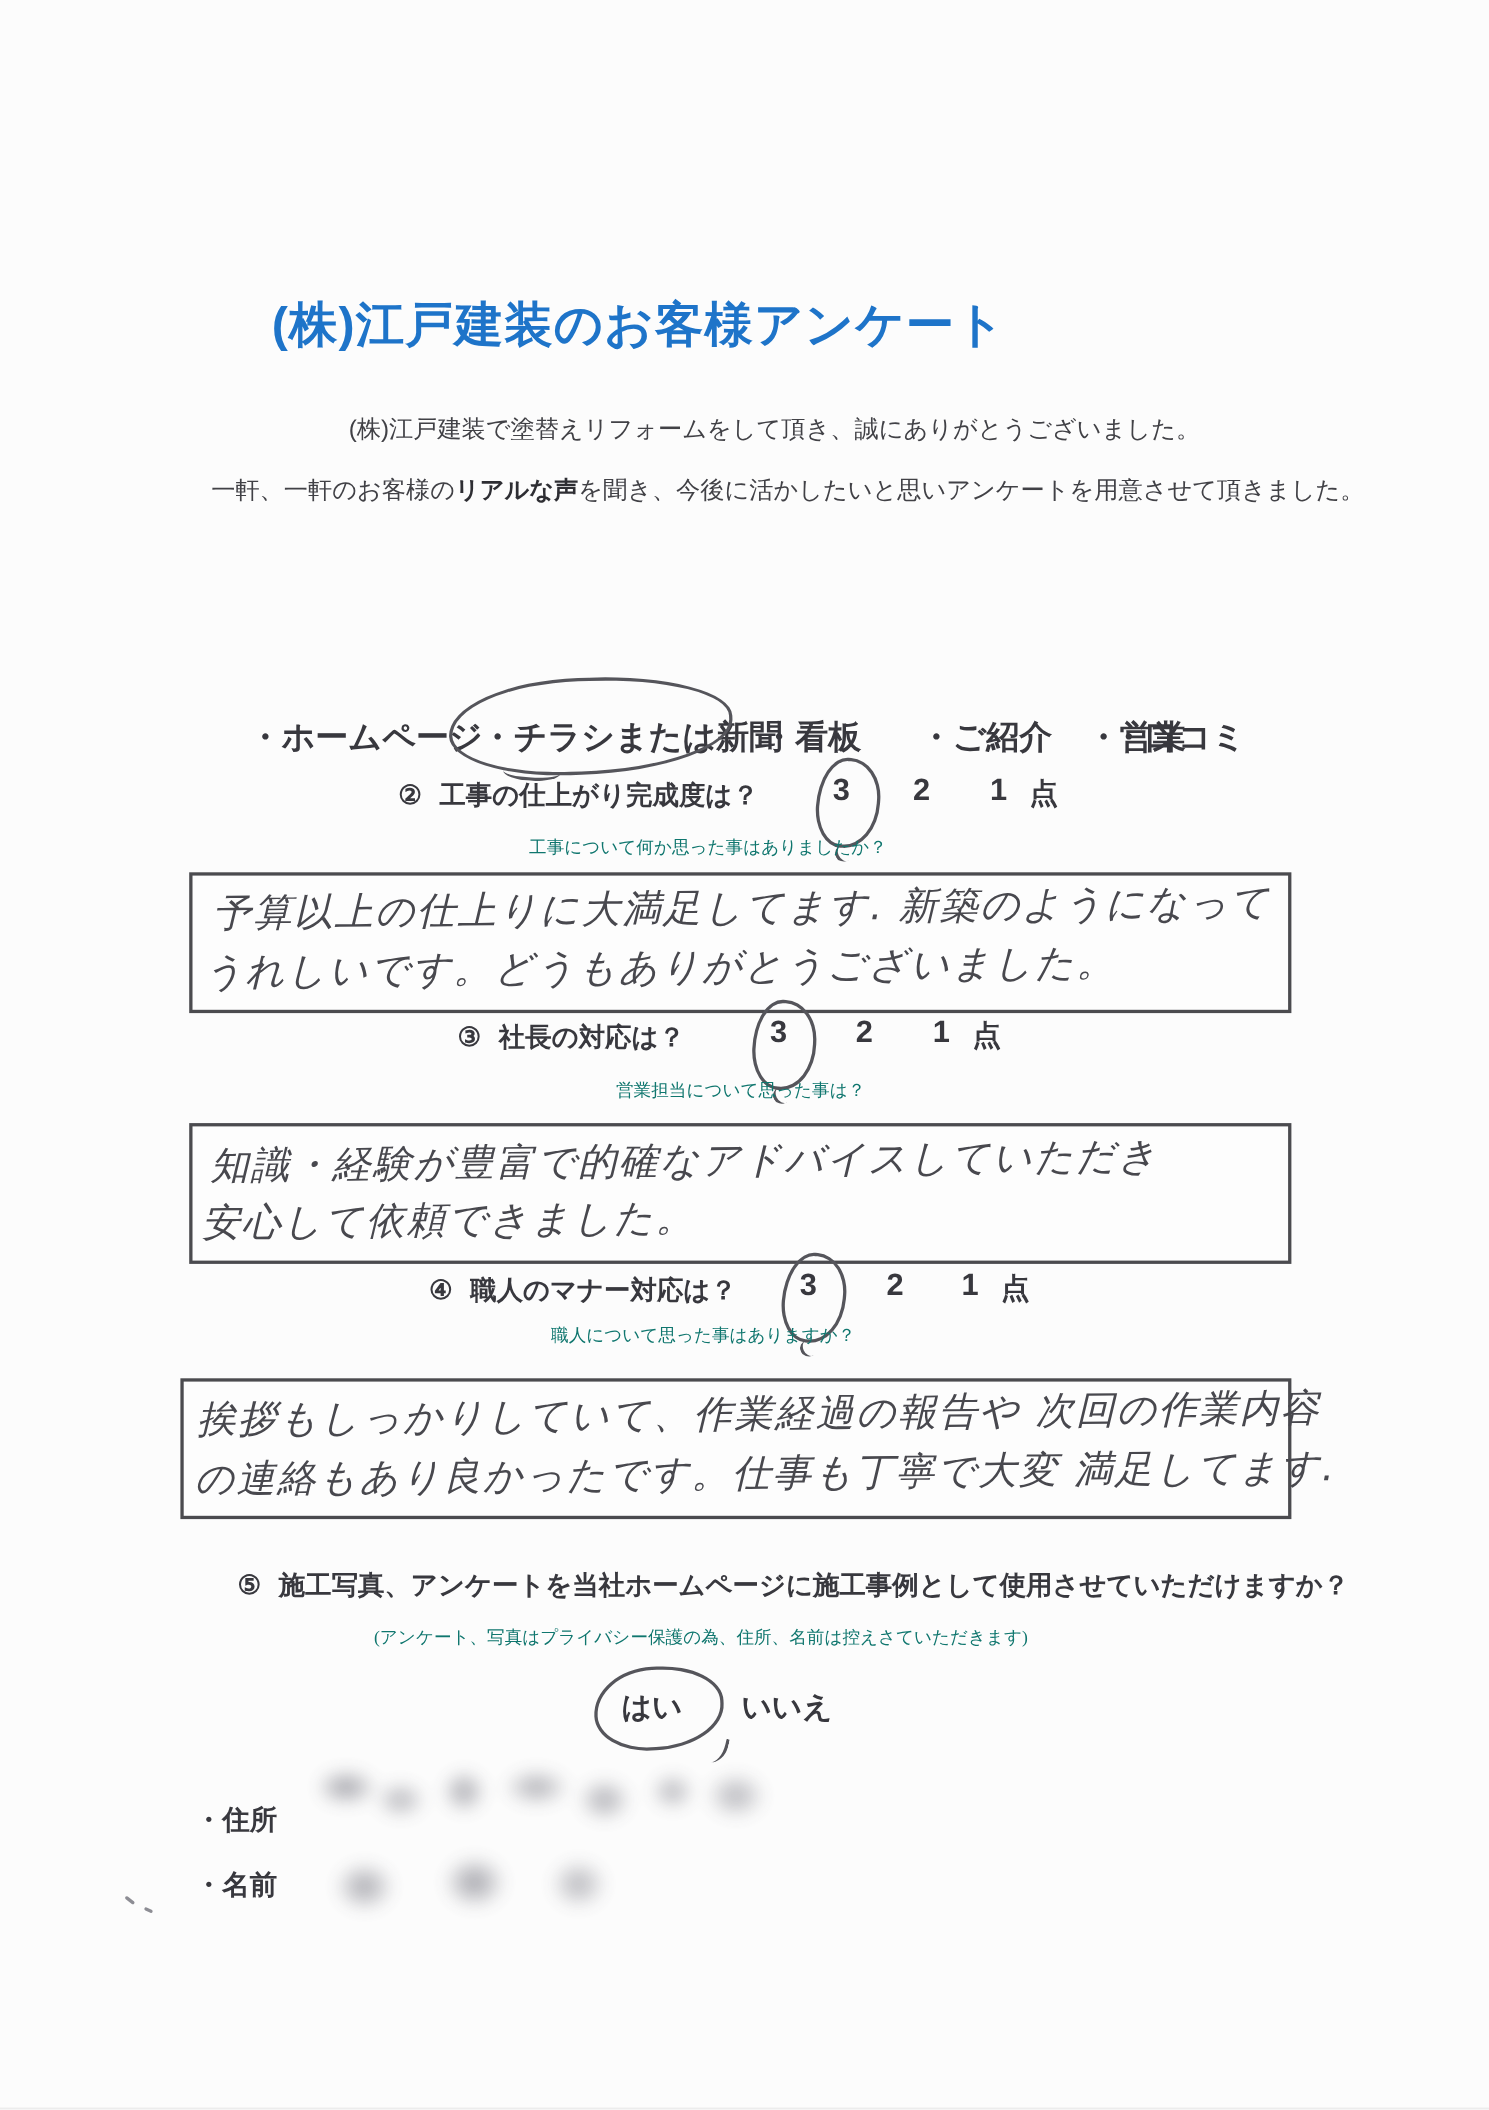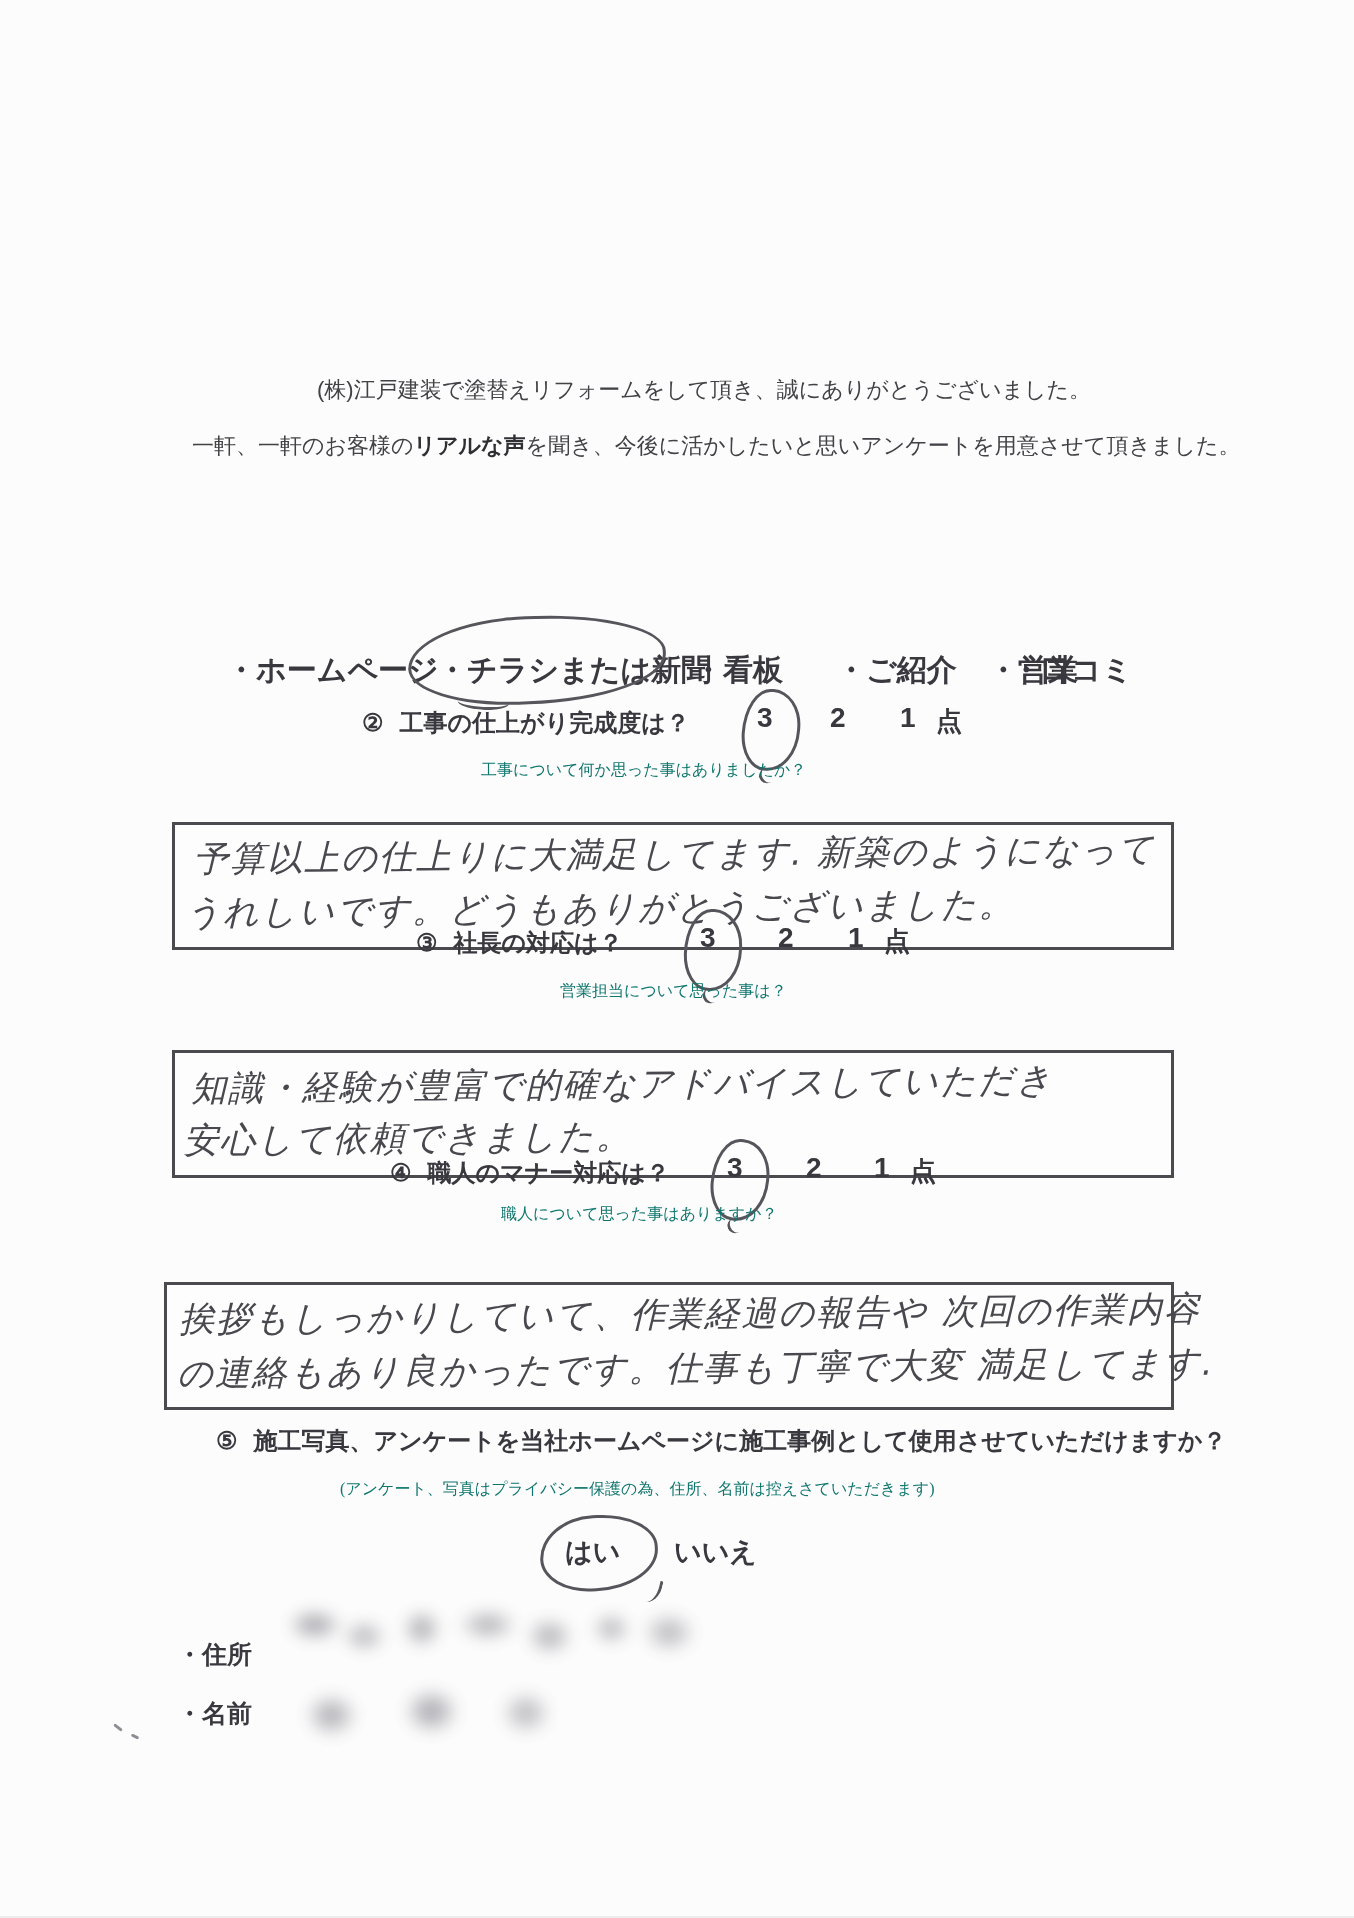--- a/index.html
+++ b/index.html
@@ -14,21 +14,21 @@
   .intro .bseg{font-weight:bold;color:#2e2e33;}
   .qhead{font-size:24px;font-weight:bold;color:#38383e;}
   .qnum{display:inline-block;margin-right:16px;}
   .opt{font-size:30px;font-weight:bold;color:#38383e;}
   .sub{font-size:16px;color:#0f766e;font-family:Liberation Serif, serif;}
   .score{font-size:28px;font-weight:bold;color:#38383e;}
   .unit{font-size:26px;font-weight:bold;color:#38383e;}
   .yesno{font-size:27px;font-weight:bold;color:#38383e;}
   .flabel{font-size:25px;font-weight:bold;color:#38383e;}
 
-  .hwbox{position:absolute;border:3px solid #4b4b4f;background:#fdfdfd;margin-top:29px;}
+  .hwbox{position:absolute;border:3px solid #4b4b4f;background:#fdfdfd;}
   .hw{
     position:absolute;white-space:nowrap;
     font-size:35px;font-style:italic;letter-spacing:2px;
     color:#48484e;transform:rotate(-0.6deg);
     font-family:"DejaVu Sans",sans-serif;
   }
 
   .hand-circle{
     position:absolute;border:3px solid #55555b;background:transparent;
     border-radius:48% 52% 56% 44% / 58% 46% 54% 46%;
@@ -110,20 +110,21 @@
   #addr{left:177px;top:1638px;}
   #addrblur{left:290px;top:1602px;width:412px;height:76px;}
   #name{left:177px;top:1697px;}
   #nameblur{left:298px;top:1680px;width:278px;height:78px;}
 </style>
 </head>
 <body>
 
 <div class="page">
 
+  <div class="abs title" id="title">(株)江戸建装のお客様アンケート</div>
 
   <div class="abs intro" id="intro1"><span>(株)江戸建装で塗替えリフォームをして頂き、誠にありがとうございました。</span><span class="bseg"></span><span></span></div>
   <div class="abs intro" id="intro2"><span>一軒、一軒のお客様の</span><span class="bseg">リアルな声</span><span>を聞き、今後に活かしたいと思いアンケートを用意させて頂きました。</span></div>
 
   <div class="abs opt" id="opt0">・ホームページ</div>
   <div class="abs opt" id="opt1">・チラシまたは新聞</div>
   <div class="abs opt" id="opt2">・看板</div>
   <div class="abs opt" id="opt3">・ご紹介</div>
   <div class="abs opt" id="opt4">・営業</div>
   <div class="abs opt" id="opt5">・口コミ</div>

